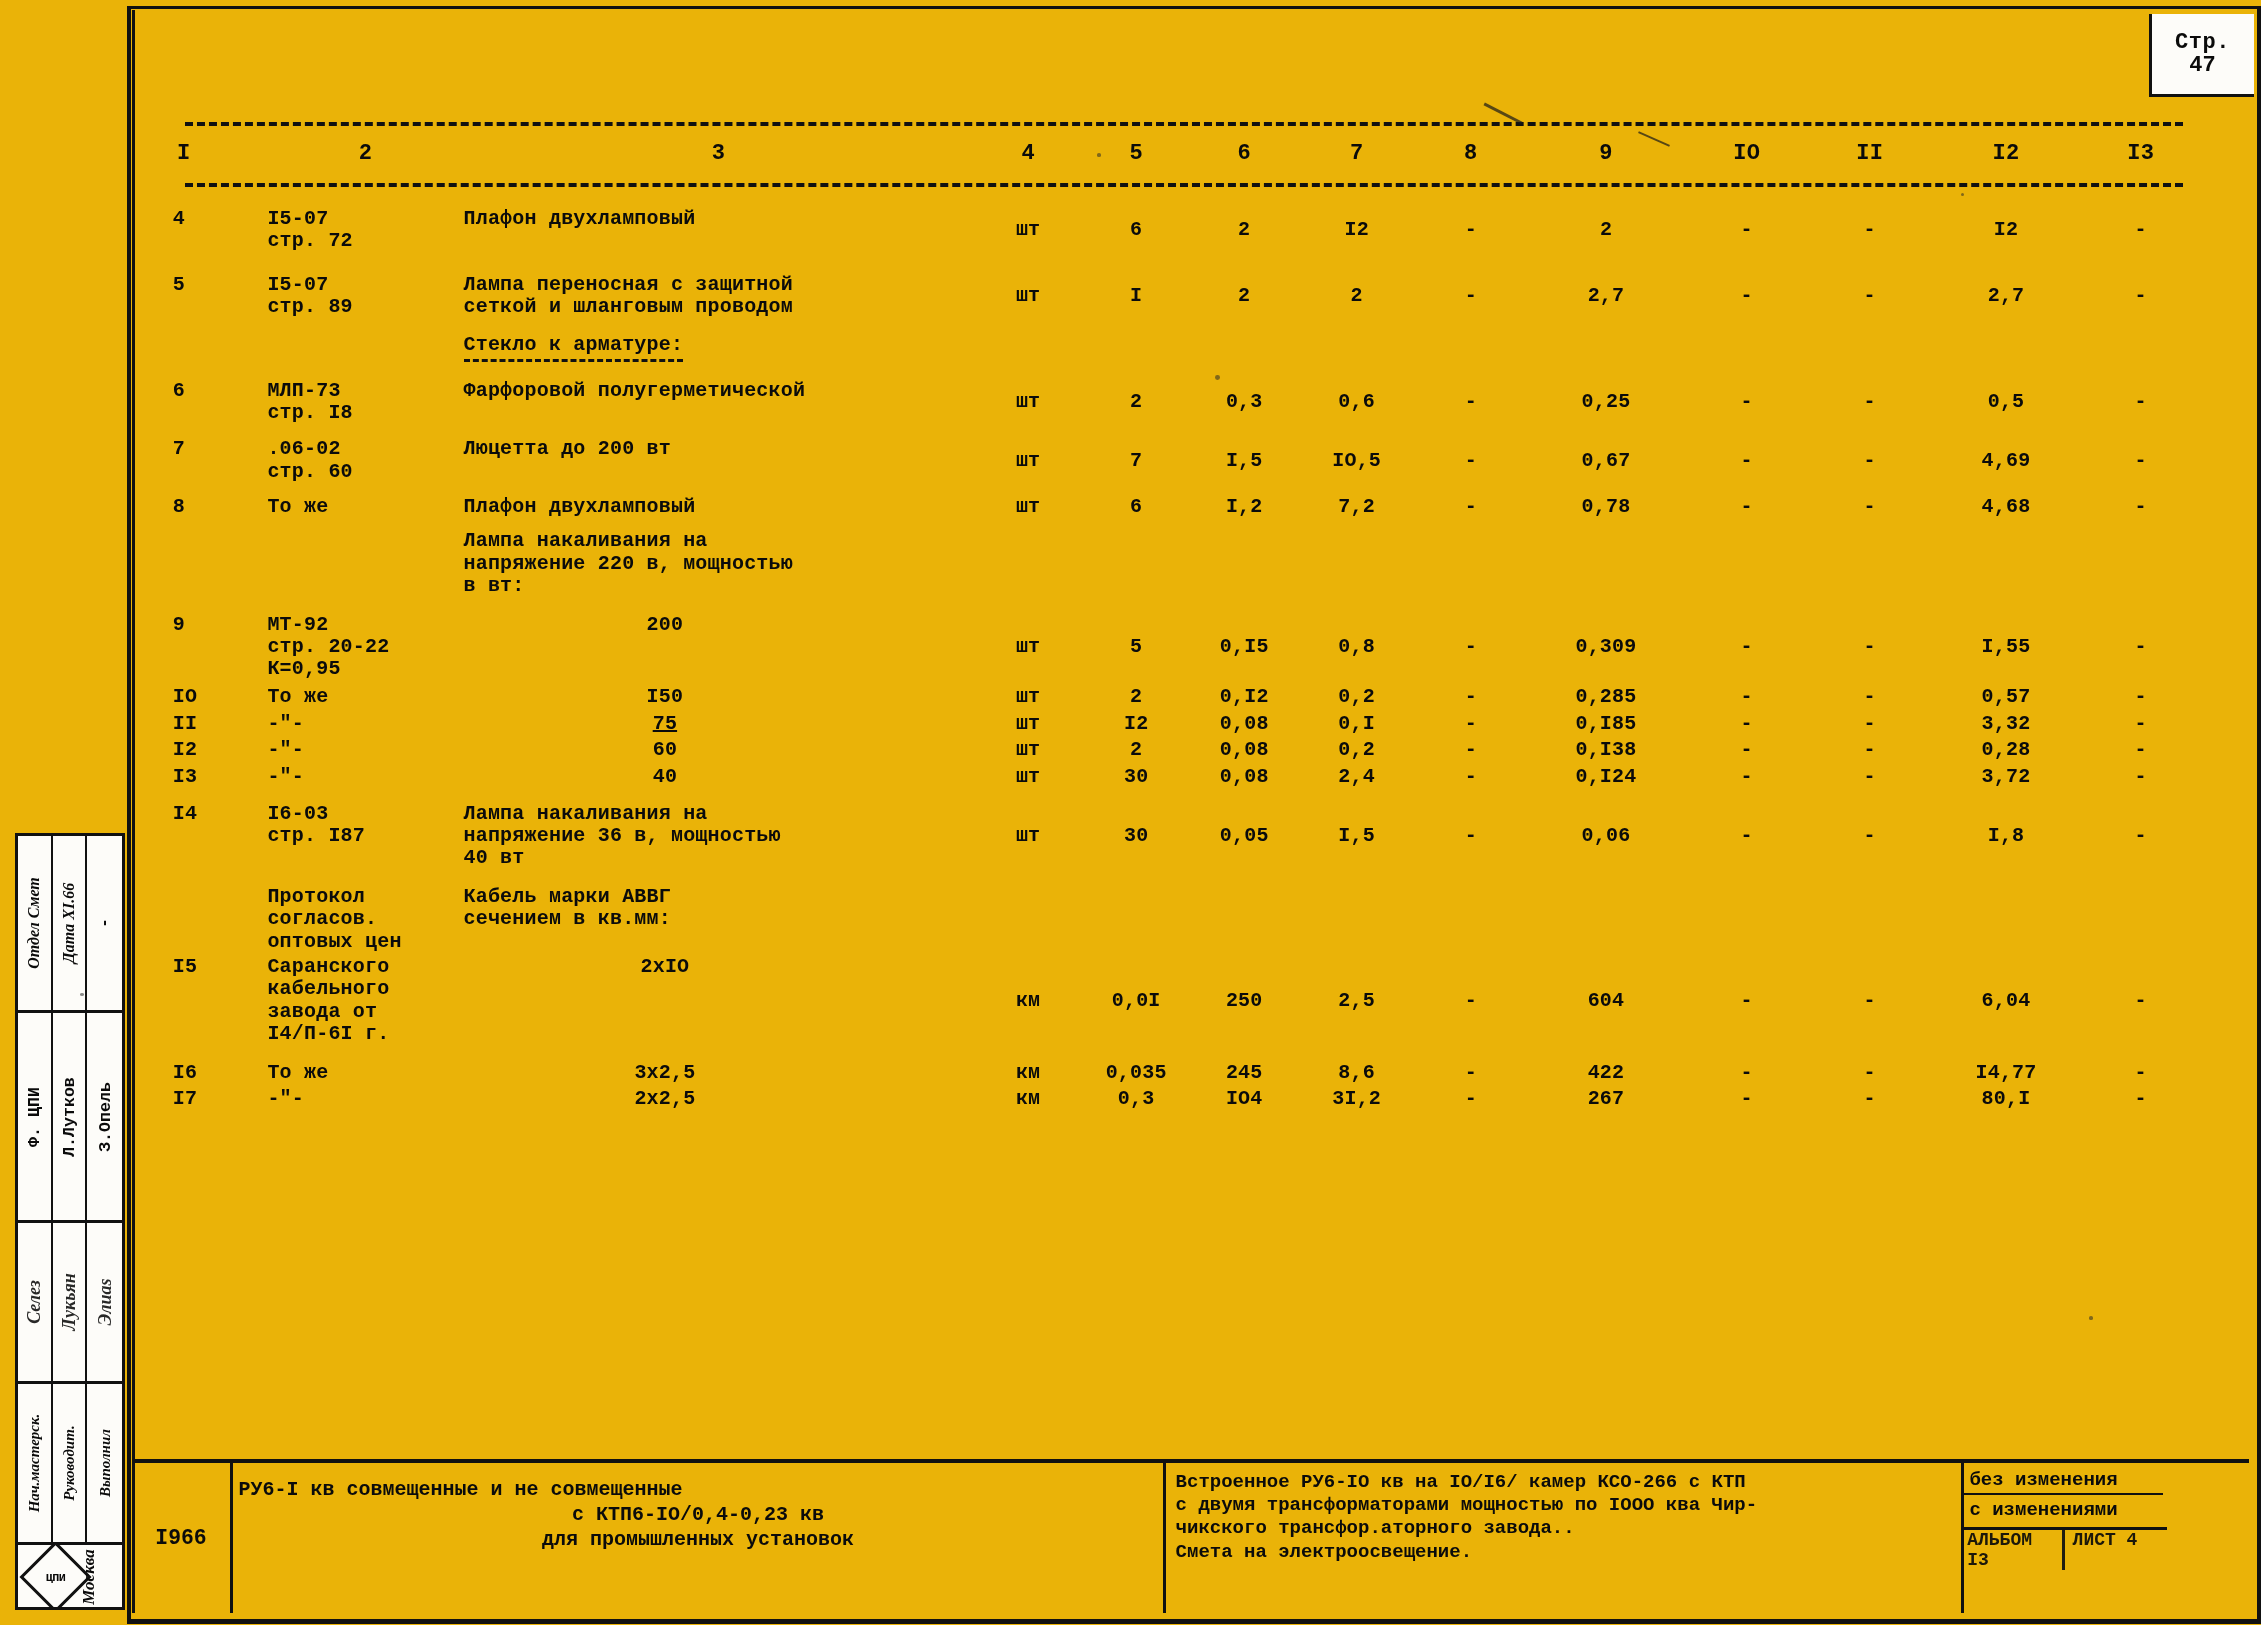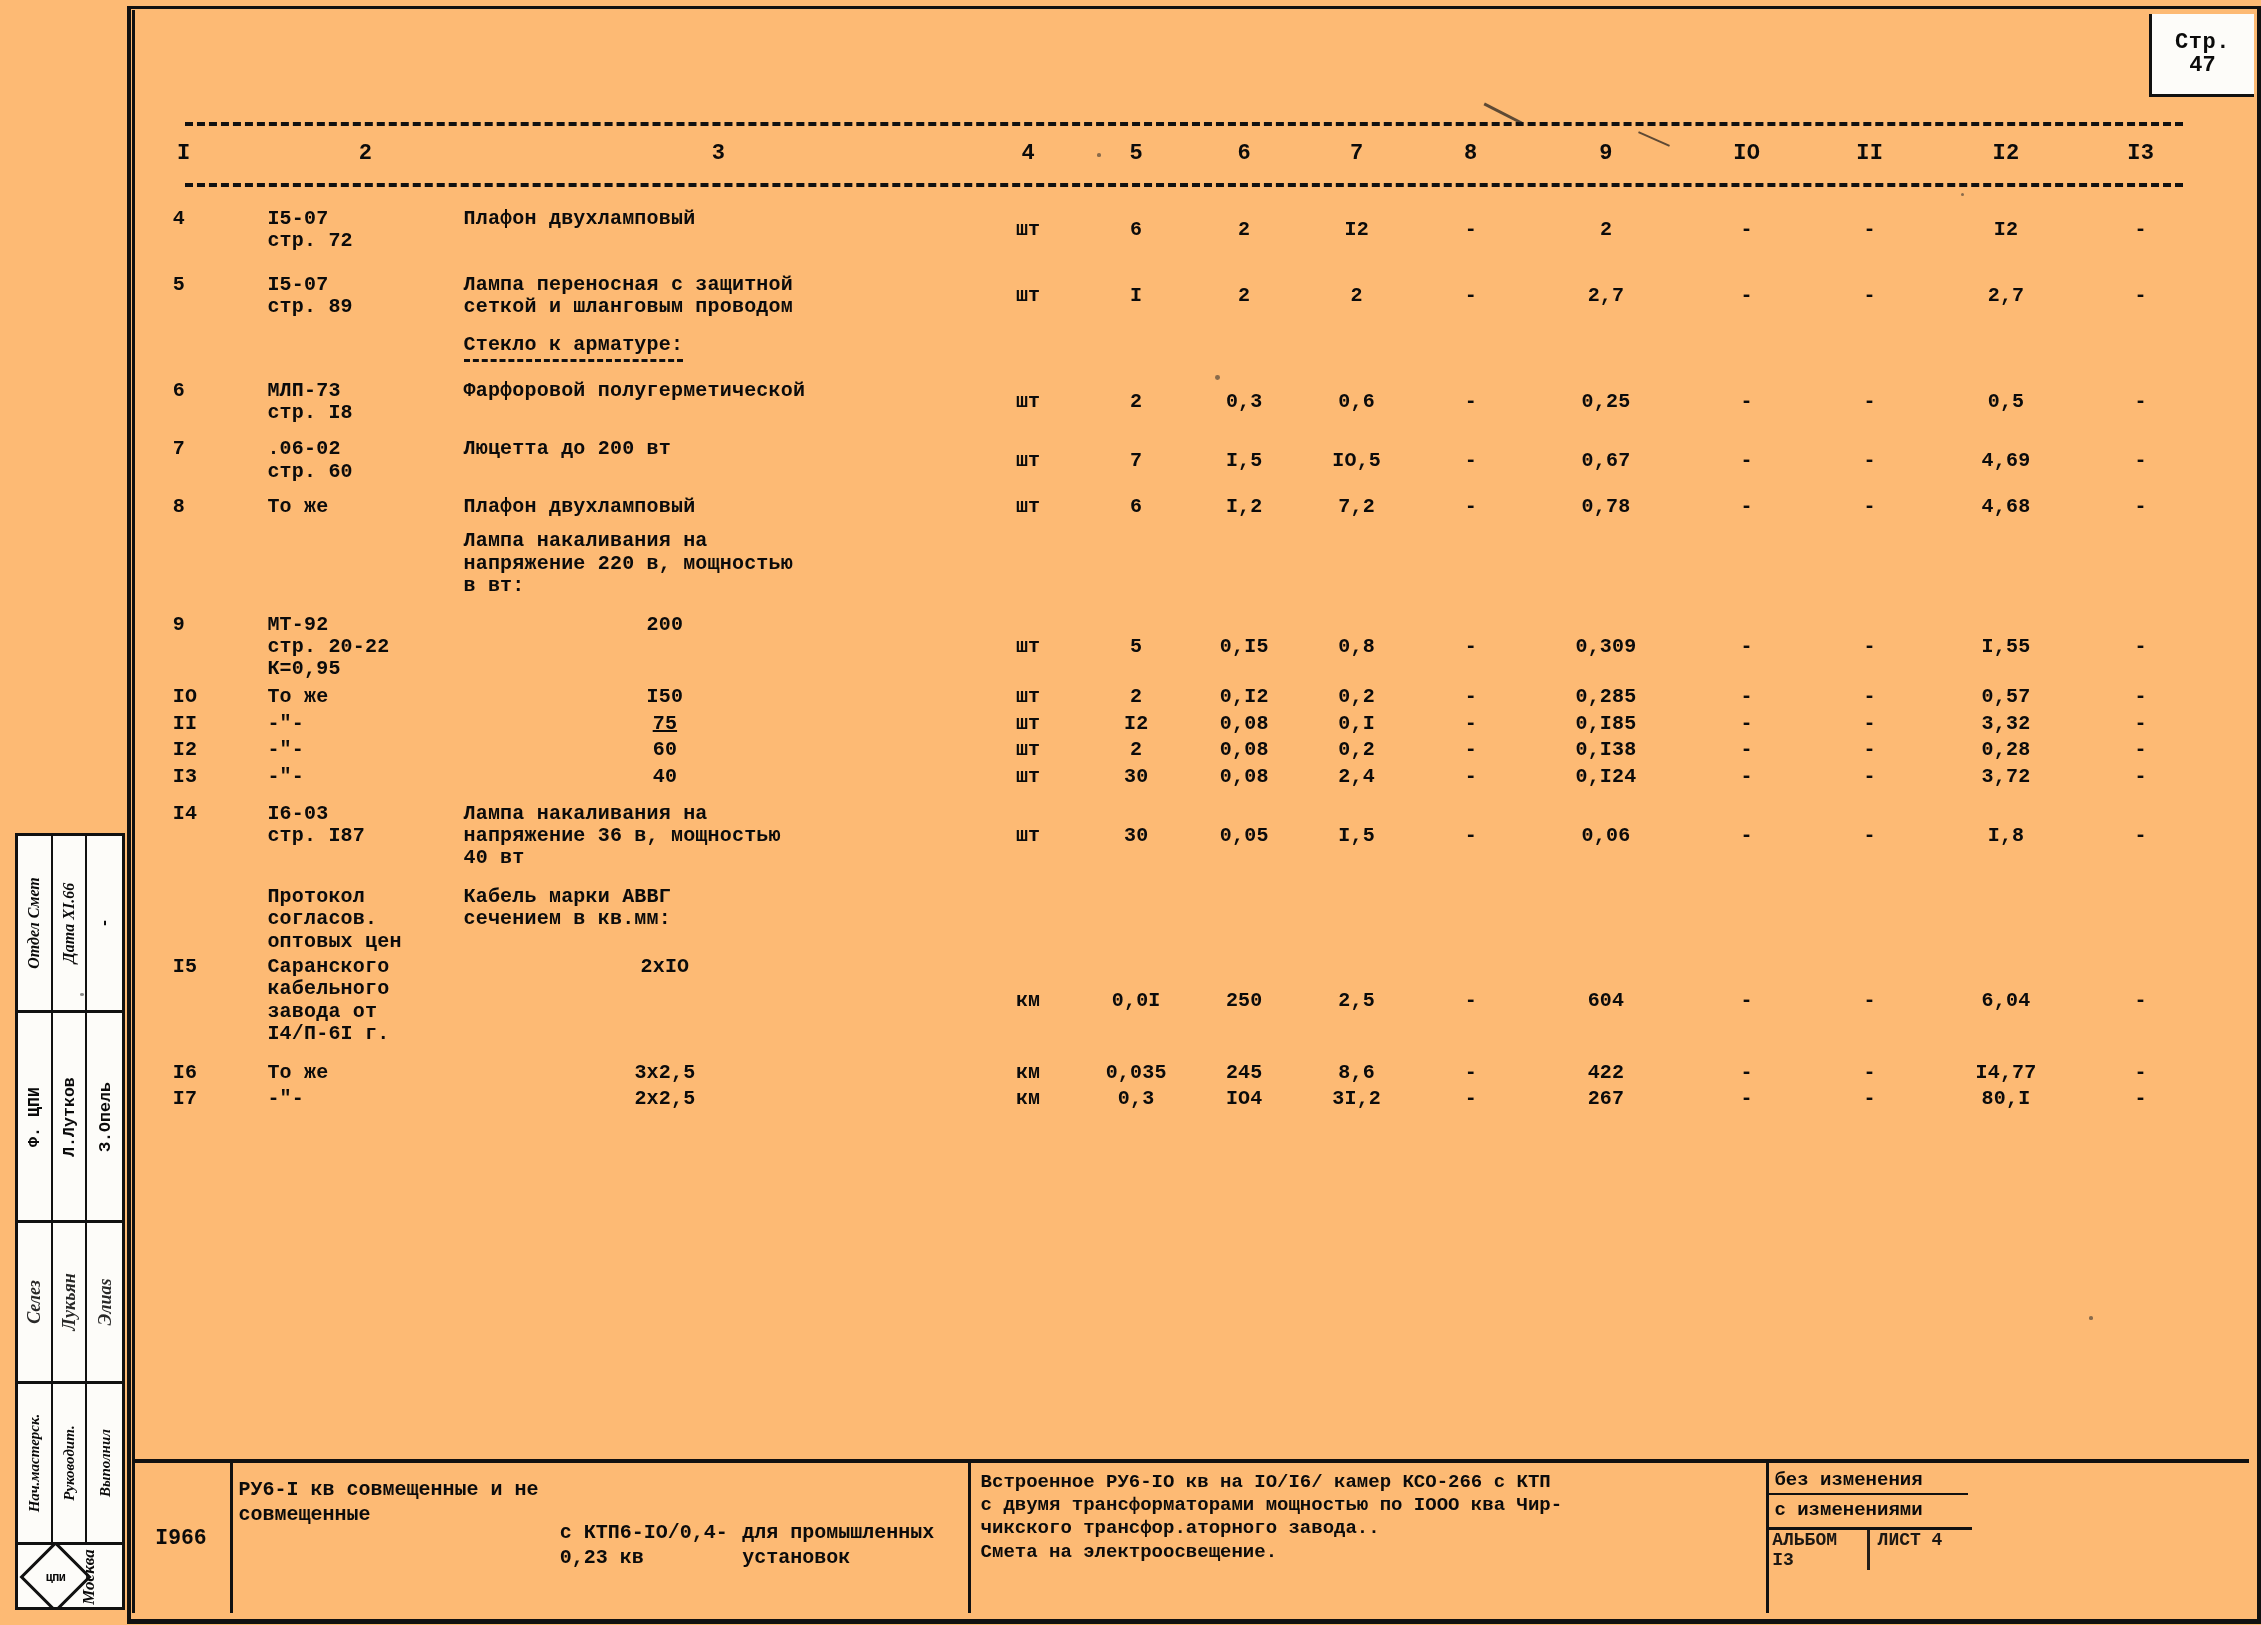--- a/index.html
+++ b/index.html
@@ -2,21 +2,21 @@
 <html style="font-size:8.6px"><head>
 <meta charset="utf-8">
 <style>
   html,body{margin:0;padding:0;background:#fff;}
   body{
     width:2261px;height:1625px;position:relative;overflow:hidden;
     font-family:"Liberation Mono","DejaVu Sans Mono",monospace;
     color:#0b0b0b;background:#fbfaf7;
   }
   
-  #sheet{position:absolute;inset:0;background:#fdba74;}
+  #sheet{position:absolute;inset:0;background:#eab308;}
   .frame-outer{position:absolute;left:127px;top:6.4px;width:2126px;height:1610px;
      border-left:4.8px solid #111;border-top:3.7px solid #111;border-right:4.8px solid #111;border-bottom:5.9px solid #111;}
   .frame-left-edge{position:absolute;left:132px;top:9.6px;width:2.7px;height:1603px;background:#111;}
 
   
   .page-box{position:absolute;right:7.5px;top:14px;width:102px;height:80px;
      border-left:3.7px solid #111;border-bottom:3.7px solid #111;background:#fdfcf9;
      display:flex;flex-direction:column;align-items:center;justify-content:center;}
   .page-box .l1{font-size:22px;font-weight:bold;letter-spacing:0.5px;line-height:1.05;}
   .page-box .l2{font-size:22px;font-weight:bold;line-height:1.05;}
@@ -52,21 +52,21 @@
   .nm{white-space:pre-line;}
   .mid{vertical-align:middle;}
   .subhead{display:inline-block;border-bottom:3.2px dashed #111;padding-bottom:2.7px;}
 
   
   .tb{position:absolute;left:132px;top:1459px;height:154px;border-top:4.3px solid #111;
      width:2117px;box-sizing:border-box;display:flex;}
   .tb-cell{border-right:3.7px solid #111;box-sizing:border-box;position:relative;
       font-weight:bold;}
   .tb-year{width:101px;display:flex;align-items:center;justify-content:center;font-size:21.4px;}
-  .tb-title{width:738px;display:flex;flex-direction:row;align-items:center;
+  .tb-title{width:933px;display:flex;flex-direction:column;align-items:center;
       justify-content:flex-start;padding-top:14px;font-size:20px;line-height:1.26;}
   .tb-title .ln1{align-self:flex-start;padding-left:5.4px;}
   .tb-obj{width:798px;padding:7.5px 0 0 9.6px;font-size:19px;line-height:1.23;
       white-space:pre-line;}
   .tb-proj{width:209px;display:flex;flex-direction:column;align-items:center;
       justify-content:flex-start;padding-top:16px;font-size:20px;line-height:1.9;}
   .tb-chg{width:203px;border-right:none;padding-top:6.4px;font-size:19px;position:relative;}
   .tb-chg .r1{padding-left:5.4px;border-bottom:2.7px solid #111;padding-bottom:2.1px;margin-right:4.3px;}
   .tb-chg .r2{padding-left:5.4px;padding-top:3.2px;}
   .tb-chg .r3{border-top:3.7px solid #111;margin-top:6.4px;display:flex;}

